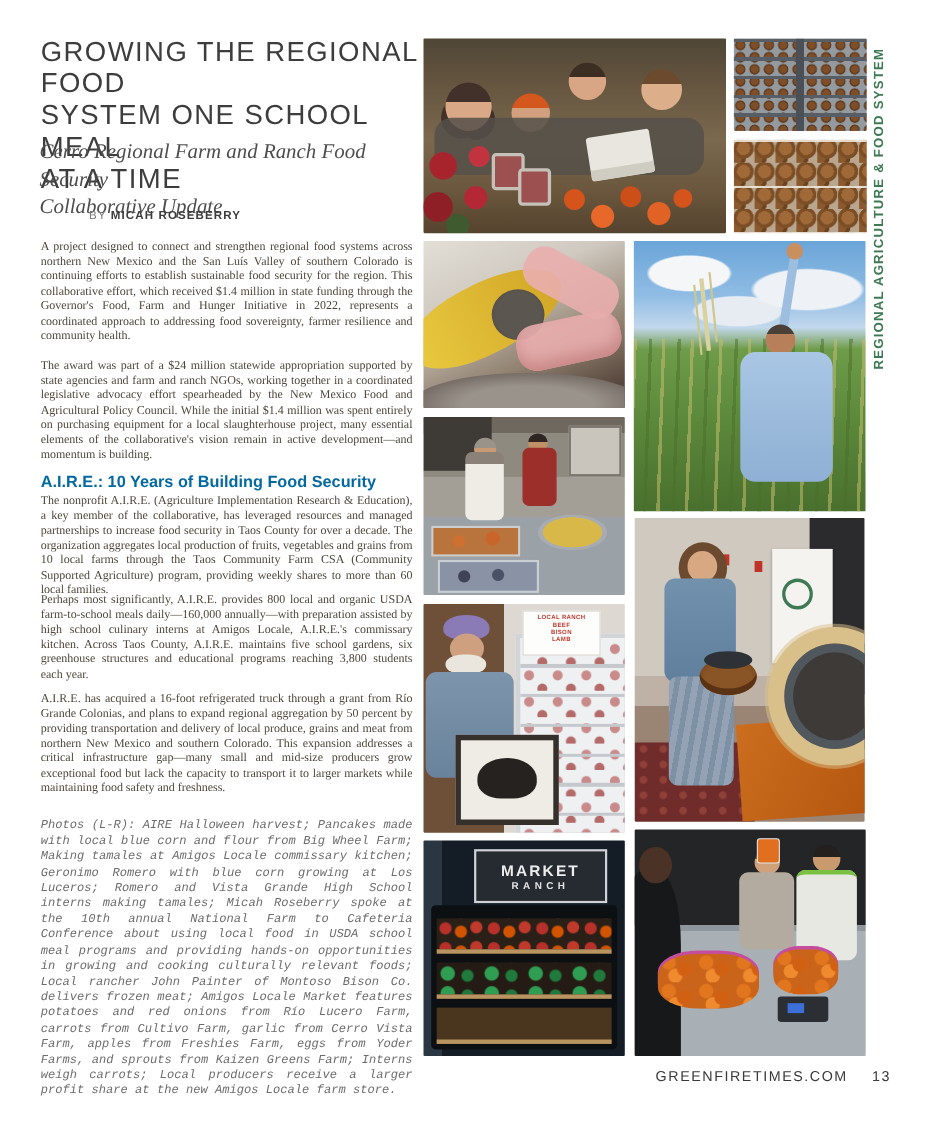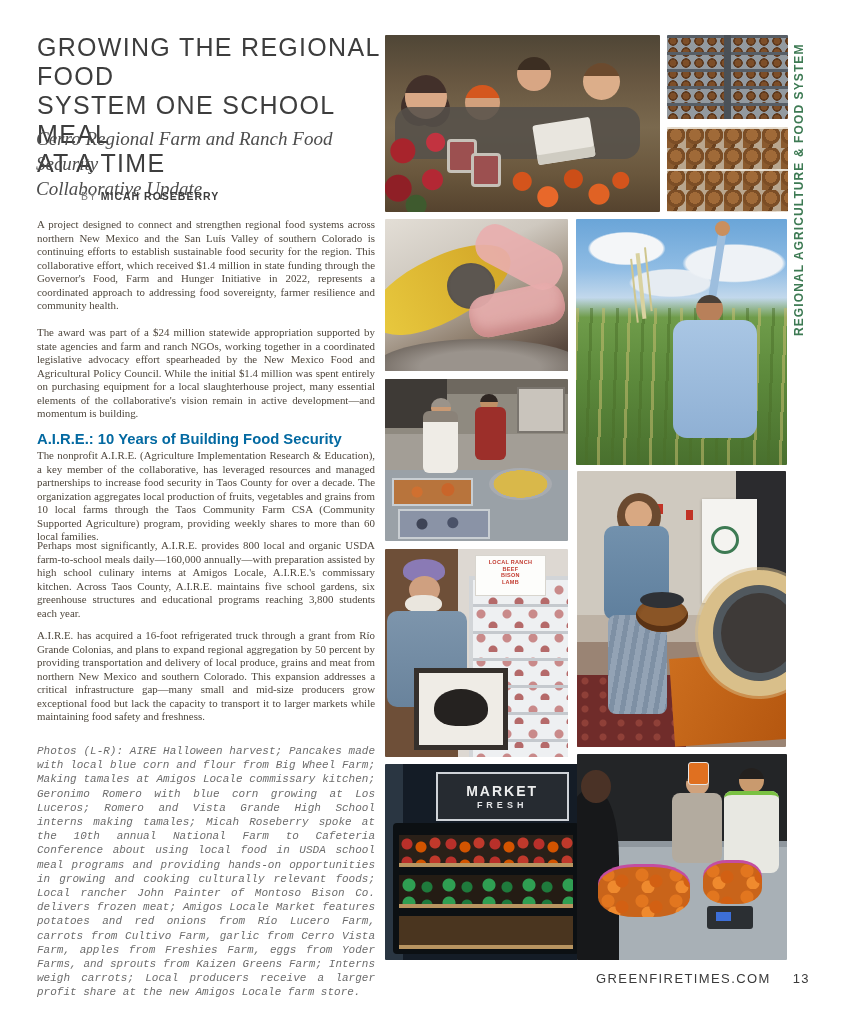--- a/index.html
+++ b/index.html
@@ -135,21 +135,21 @@
          color:#c23b30;font-weight:700;font-size:5.5px;line-height:6.5px;text-align:center;
          padding-top:3px;letter-spacing:.3px;}
   .hat8{left:10%;top:5%;width:23%;height:11%;border-radius:50% 50% 42% 42%;background:#8a7ab5;}
   .face8{left:13%;top:13%;width:17%;height:13%;border-radius:50%;background:#cfa080;}
   .beard8{left:11%;top:22%;width:20%;height:9%;border-radius:45%;background:#eae6de;}
   .body8{left:1%;top:30%;width:44%;height:46%;border-radius:10px;background:linear-gradient(180deg,#7d95ac,#69839c);}
   .frame8{left:16%;top:57%;width:46%;height:35%;border:5px solid #35302c;background:#efece6;}
   .bison8{left:18%;top:22%;width:64%;height:52%;border-radius:50% 50% 40% 40%;background:#252220;}
 
   .ph9{left:385px;top:764px;width:183px;height:196px;
-       background:linear-gradient(90deg,#2a3642 0 9%,#141c26 9% 100%);padding-left:19px;}
+       background:linear-gradient(90deg,#2a3642 0 9%,#141c26 9% 100%);}
   .board9{left:25%;top:4%;width:64%;height:23%;background:#262b31;border:2px solid #cfd3d8;
           display:flex;flex-direction:column;align-items:center;justify-content:center;gap:1px;}
   .m1{position:static;color:#eceded;font-weight:700;font-size:14px;letter-spacing:2px;}
   .m2{position:static;color:#e3e4e6;font-weight:700;font-size:9px;letter-spacing:4px;}
   .shelf9{left:4%;top:30%;width:92%;height:67%;background:#0c1013;border-radius:4px;}
   .row9{left:3%;width:94%;height:22%;border-bottom:4px solid #b89460;}
   .r9a{top:9%;background:
       radial-gradient(circle at 8px 9px,#b8302a 0 5px,transparent 6px),
       radial-gradient(circle at 22px 12px,#d35400 0 5px,transparent 6px),
       radial-gradient(circle at 36px 8px,#c0392b 0 5px,transparent 6px),#2a2018;
@@ -282,21 +282,21 @@
     <div class="beard8"></div>
     <div class="body8"></div>
     <div class="frame8">
       <div class="bison8"></div>
     </div>
   </div>
 
   <div class="photo ph9">
     <div class="board9">
       <span class="m1">MARKET</span>
-      <span class="m2">FRESH</span>
+      <span class="m2">RANCH</span>
     </div>
     <div class="shelf9">
       <div class="row9 r9a"></div>
       <div class="row9 r9b"></div>
       <div class="row9 r9c"></div>
     </div>
   </div>
 
   <div class="photo ph10">
     <div class="psil"></div>

